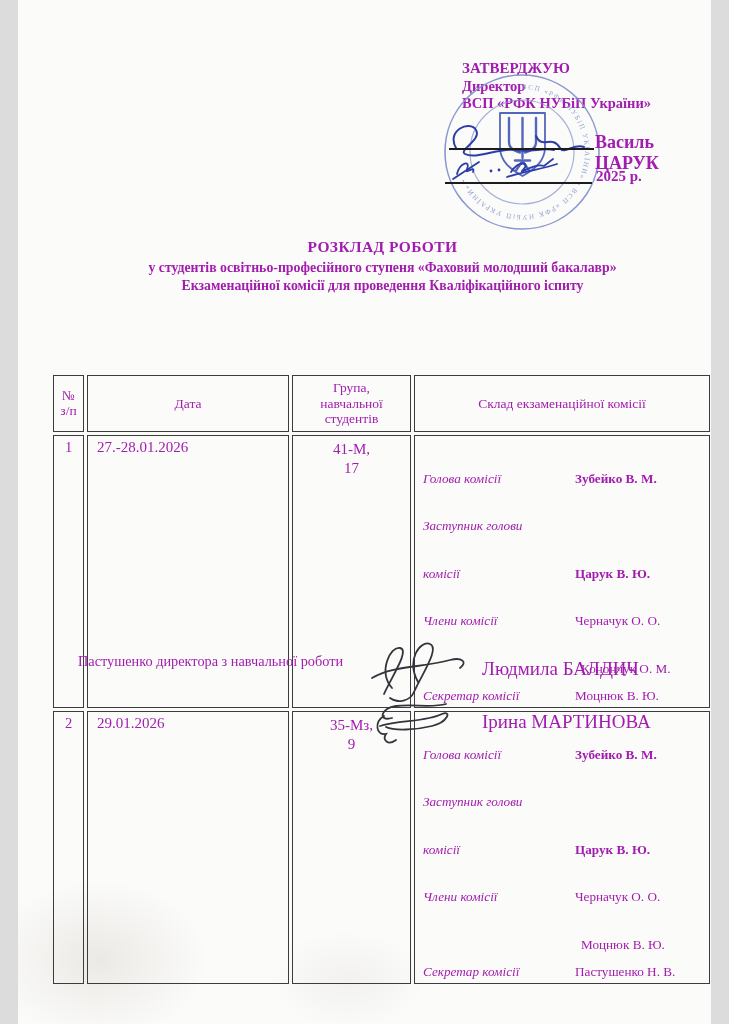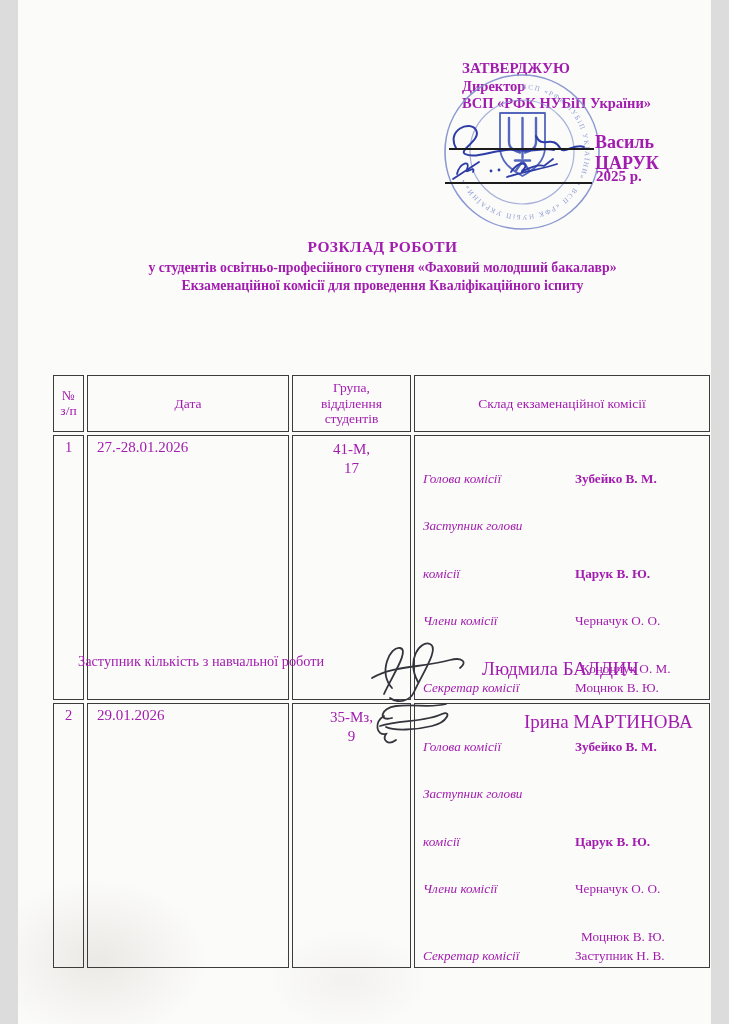--- a/index.html
+++ b/index.html
@@ -45,31 +45,31 @@
   table.sched th {
     font-weight:normal; text-align:center; vertical-align:middle;
     font-size:13.5px; line-height:15.5px; padding:4px 2px; white-space:pre-line; height:48px;
   }
   td.c-num { text-align:center; font-size:14.5px; padding-top:3px; }
   td.c-date { font-size:15px; padding:3px 4px 3px 9px; }
   td.c-group { text-align:center; font-size:15px; padding-top:4px; line-height:19px; }
   td.c-comm { padding:3px 4px 3px 8px; font-size:13.2px; line-height:15.5px; }
   tr.r { height:93px; }
   .c-line { display:flex;margin-top:32px; }
-  .c-line.gap { margin-top:4px; }
+  .c-line.gap { margin-top:12px; }
   .role { width:152px; font-style:italic; flex:none; }
   .cname { flex:1; }
   .cname.b { font-weight:bold; }
   .cname.ind { padding-left:6px; }
 
   
   .signer-pos { position:absolute; left:60px; font-size:14.3px; }
   .signer-name { position:absolute; left:464px; font-size:19px; }
   .p1 { top:653px; } .n1 { top:658px; }
-  .p2 { top:703px; } .n2 { top:711px;margin-left:42px; }
+  .p2 { top:703px; } .n2 { top:711px; }
   .sg1 { position:absolute; left:346px; top:638px; }
   .sg2 { position:absolute; left:352px; top:696px; }
 </style>
 </head>
 <body>
 
 <div class="page">
 
   <div class="stain s1"></div>
   <div class="stain s2"></div>
@@ -133,21 +133,21 @@
         <col style="width:202px">
         <col style="width:119px">
         <col style="width:296px">
     </colgroup>
     <tbody>
         <tr>
       <th>№
 з/п</th>
       <th>Дата</th>
       <th>Група,
-відділення
+навчальної
 студентів</th>
       <th>Склад екзаменаційної комісії</th>
     </tr>
     <tr class="r">
       <td class="c-num">1</td>
       <td class="c-date">27.-28.01.2026</td>
       <td class="c-group">
         <div>41-М,</div>
         <div>17</div>
       </td>
@@ -201,28 +201,28 @@
         <div class="c-line">
               <span class="role">Члени комісії</span>
               <span class="cname">Черначук О. О.</span>
             </div>
         <div class="c-line">
               <span class="role"></span>
               <span class="cname ind">Моцнюк В. Ю.</span>
             </div>
         <div class="c-line gap">
               <span class="role">Секретар комісії</span>
-              <span class="cname">Заступник Н. В.</span>
+              <span class="cname">Пастушенко Н. В.</span>
             </div>
       </td>
     </tr>
   </tbody>
     </table>
 
-  <div class="signer-pos p1">Заступник кількість з навчальної роботи</div>
+  <div class="signer-pos p1">Пастушенко директора з навчальної роботи</div>
   <svg class="sg1" width="122" height="64" viewBox="0 0 122 64">
     <g fill="none" stroke="#33343c" stroke-width="1.8" stroke-linecap="round">
       <path d="M28,50 C14,34 26,8 36,10 C46,12 28,38 20,56"></path>
       <path d="M54,44 C42,22 56,2 66,6 C76,10 58,36 50,54 C46,63 34,66 26,60"></path>
       <path d="M8,40 C30,27 58,30 86,22 C98,19 104,24 96,30"></path>
     </g>
   </svg>
   <div class="signer-name n1">Людмила БАЛДИЧ</div>
 
   <svg class="sg2" width="102" height="54" viewBox="0 0 102 54">

